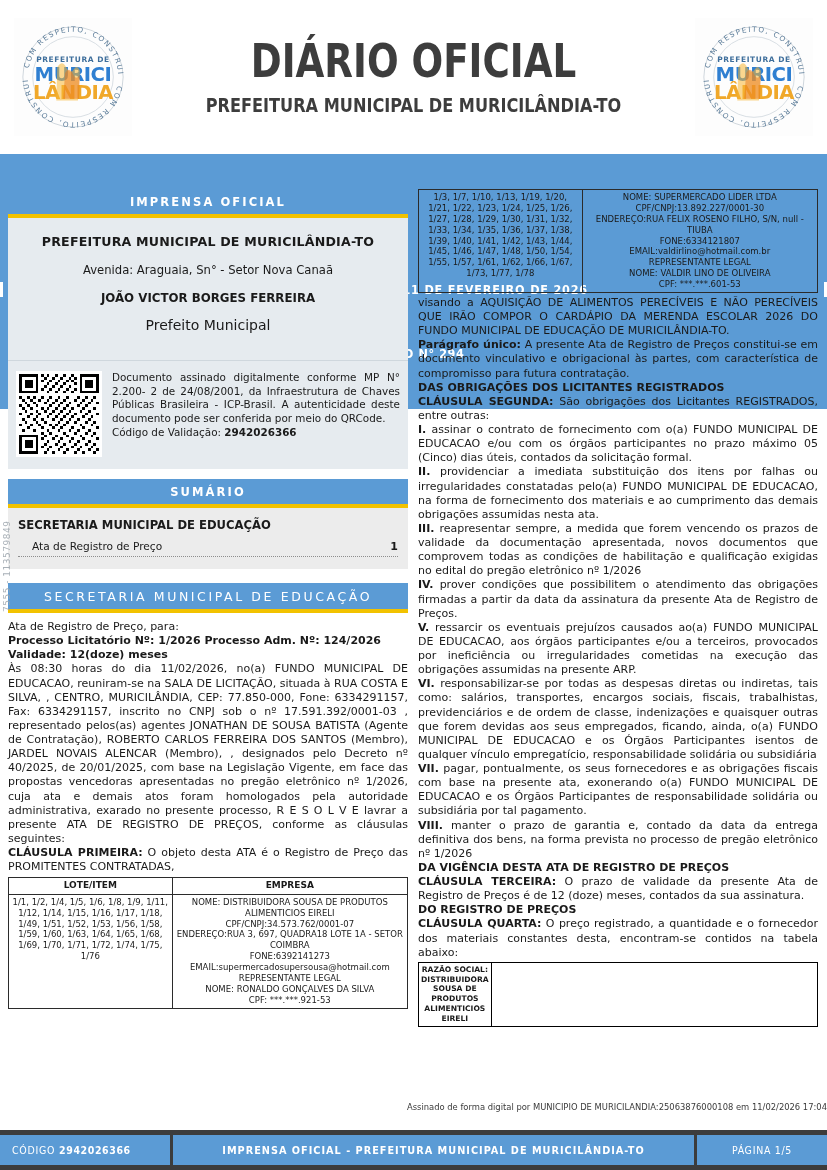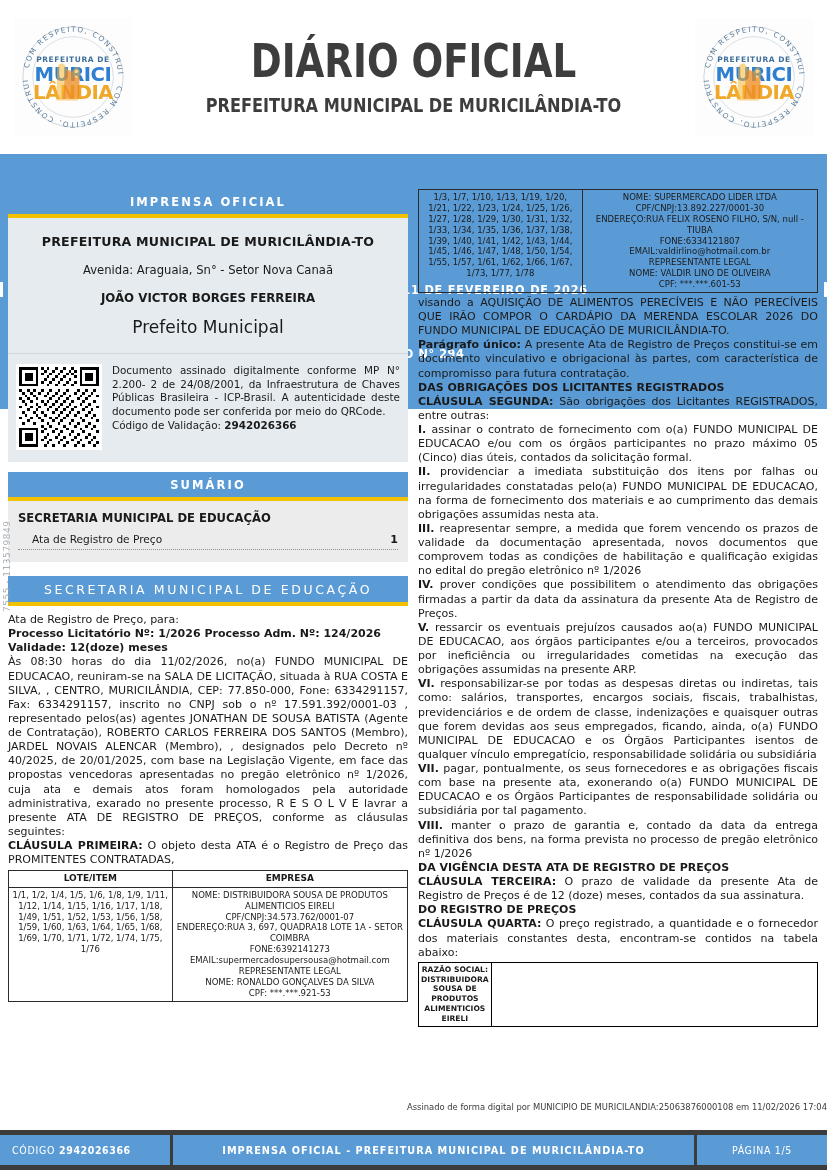--- a/index.html
+++ b/index.html
@@ -97,21 +97,21 @@
   .panel .org {
     text-align:center; font-weight:700; font-size:12.6px;
     margin: 6px 0 14px 0; letter-spacing:0.2px;
   }
   .panel .line {
     text-align:center; font-size:11.6px; margin: 0 0 14px 0;
   }
   .panel .mayor {
     text-align:center; font-weight:700; font-size:11.8px; margin: 6px 0 12px 0;
   }
-  .panel .role { text-align:center; font-size:17px; margin-bottom: 4px; }
+  .panel .role { text-align:center; font-size:14px; margin-bottom: 15px; }
 
   .sig-box {
     display: flex; gap: 10px; align-items: flex-start;
     background: #e6ebef;
     border-top: 1px solid #cfd7dd;
     padding: 10px 8px 12px 8px;
   }
   .qr { width: 86px; height: 86px; flex: 0 0 86px; background:#fff; padding:3px; }
   .qr svg { display:block; }
   .sig-text {

